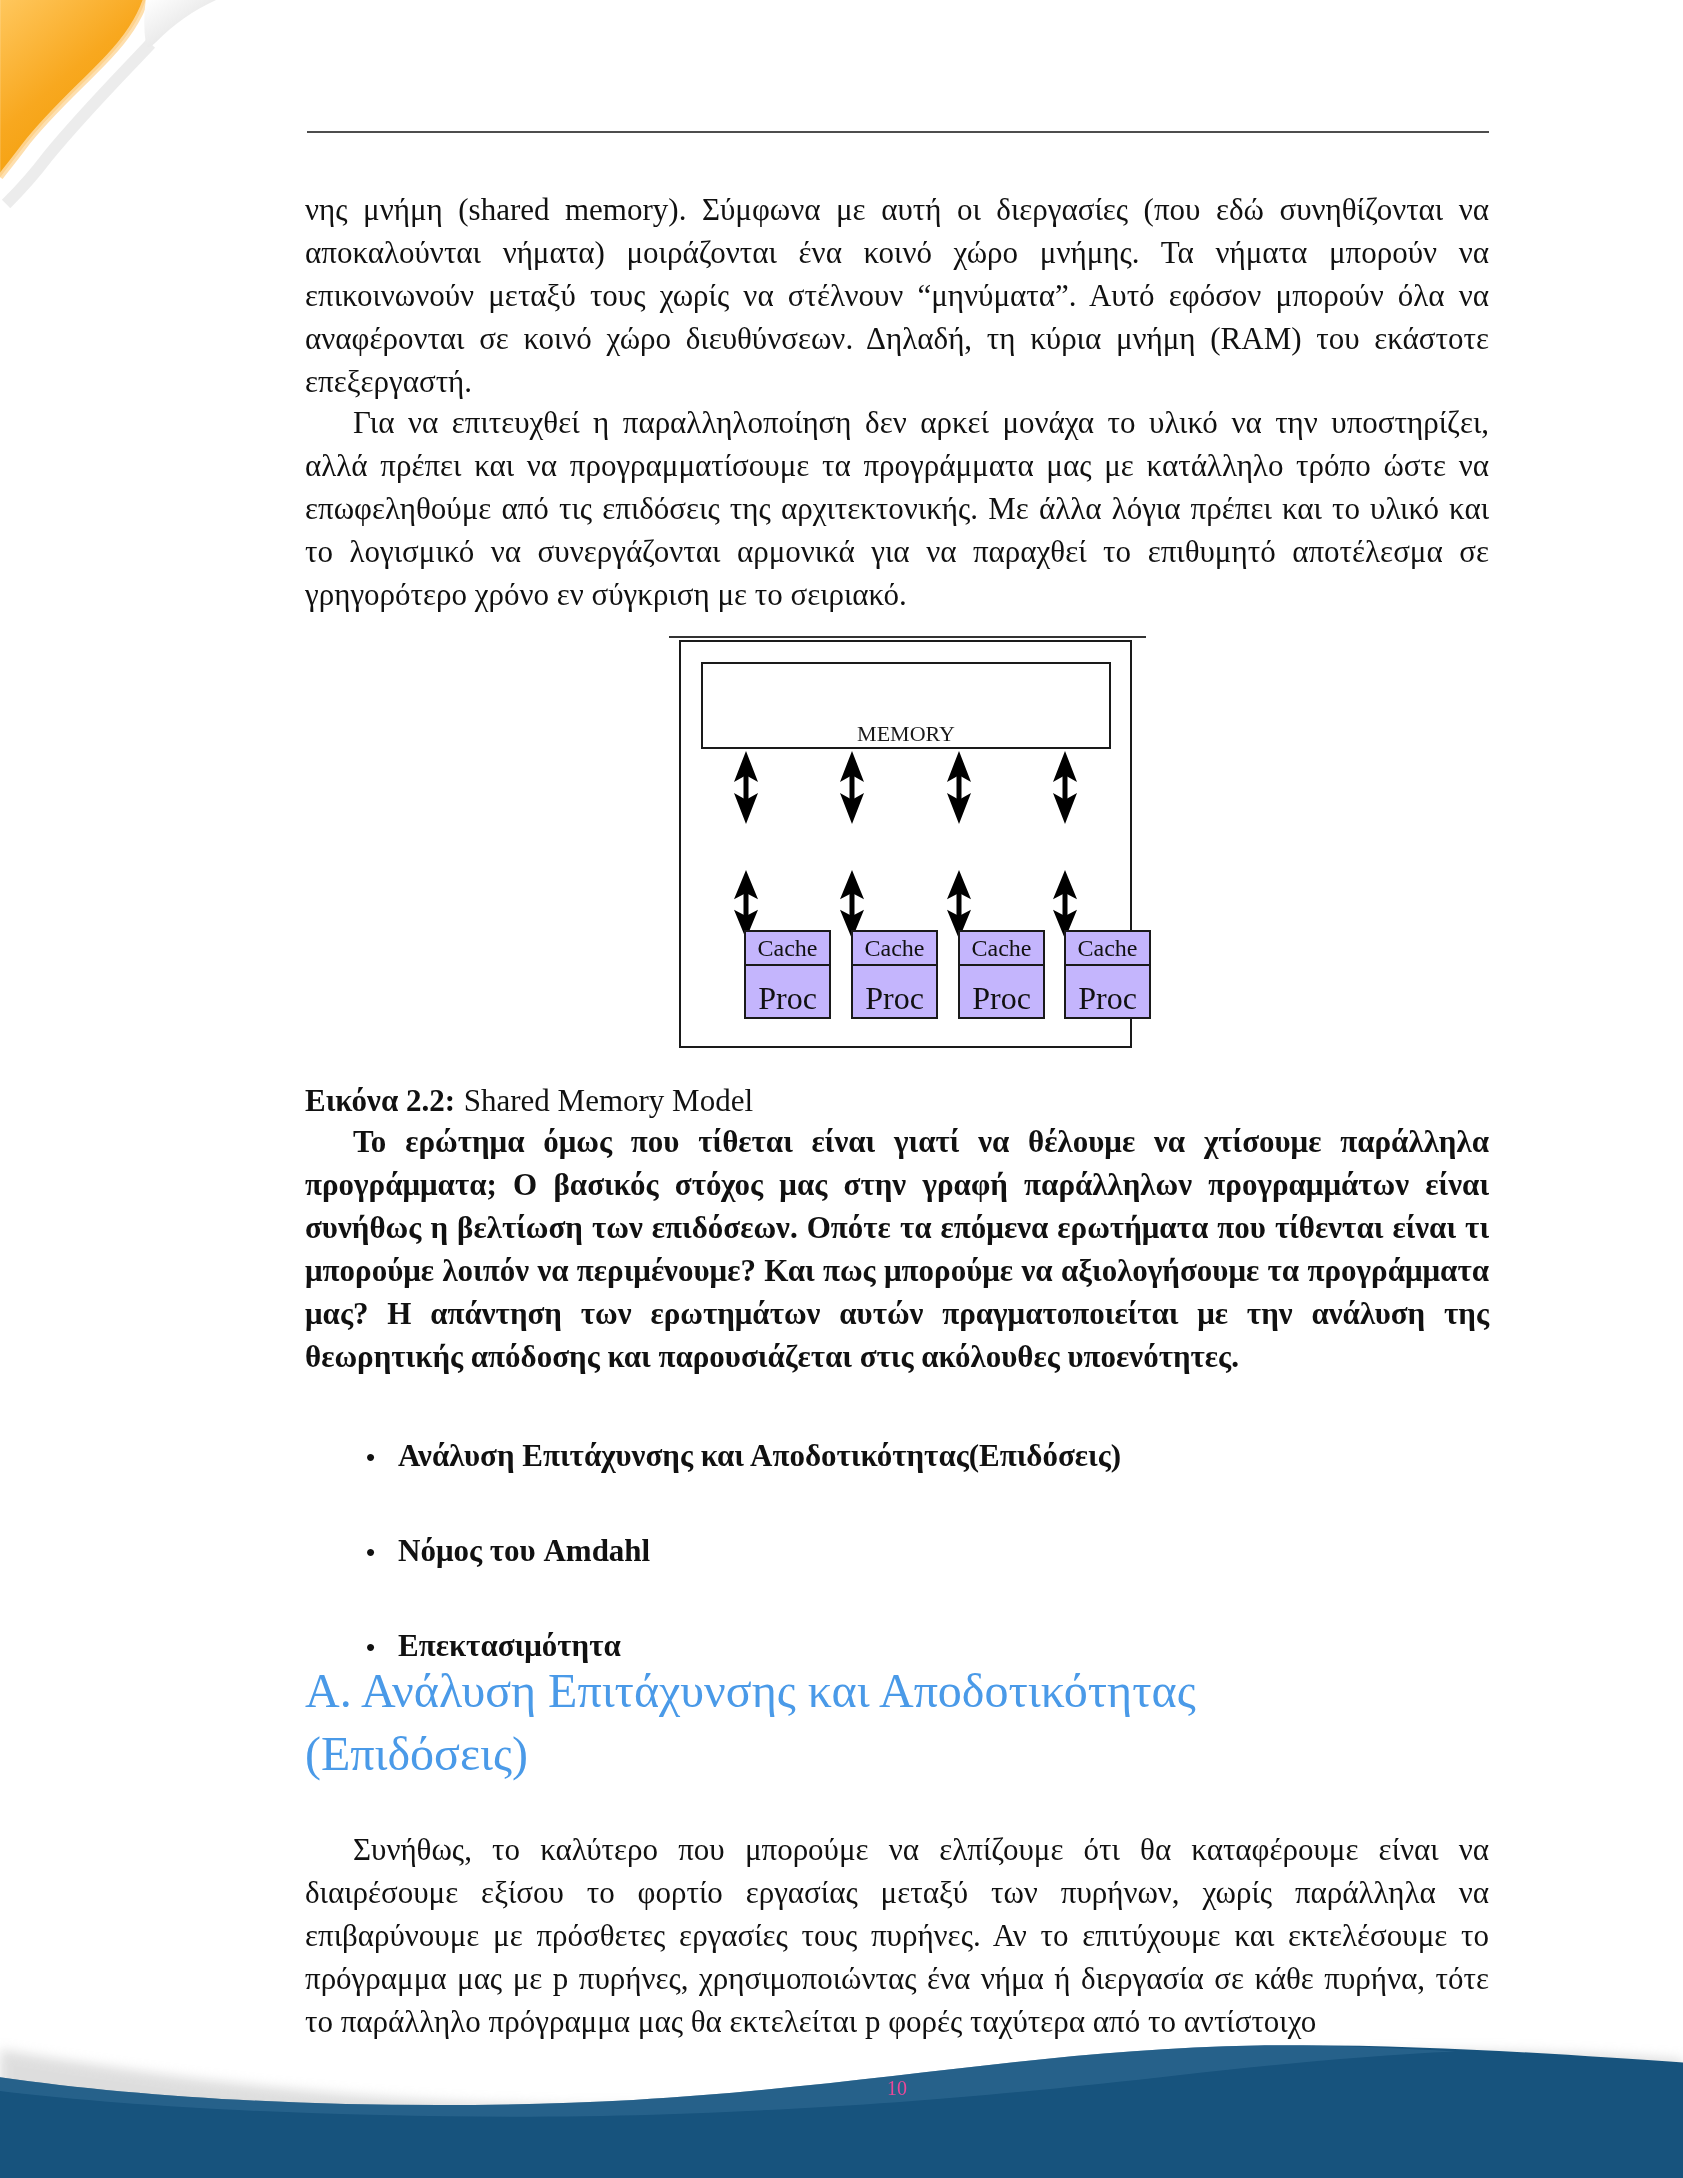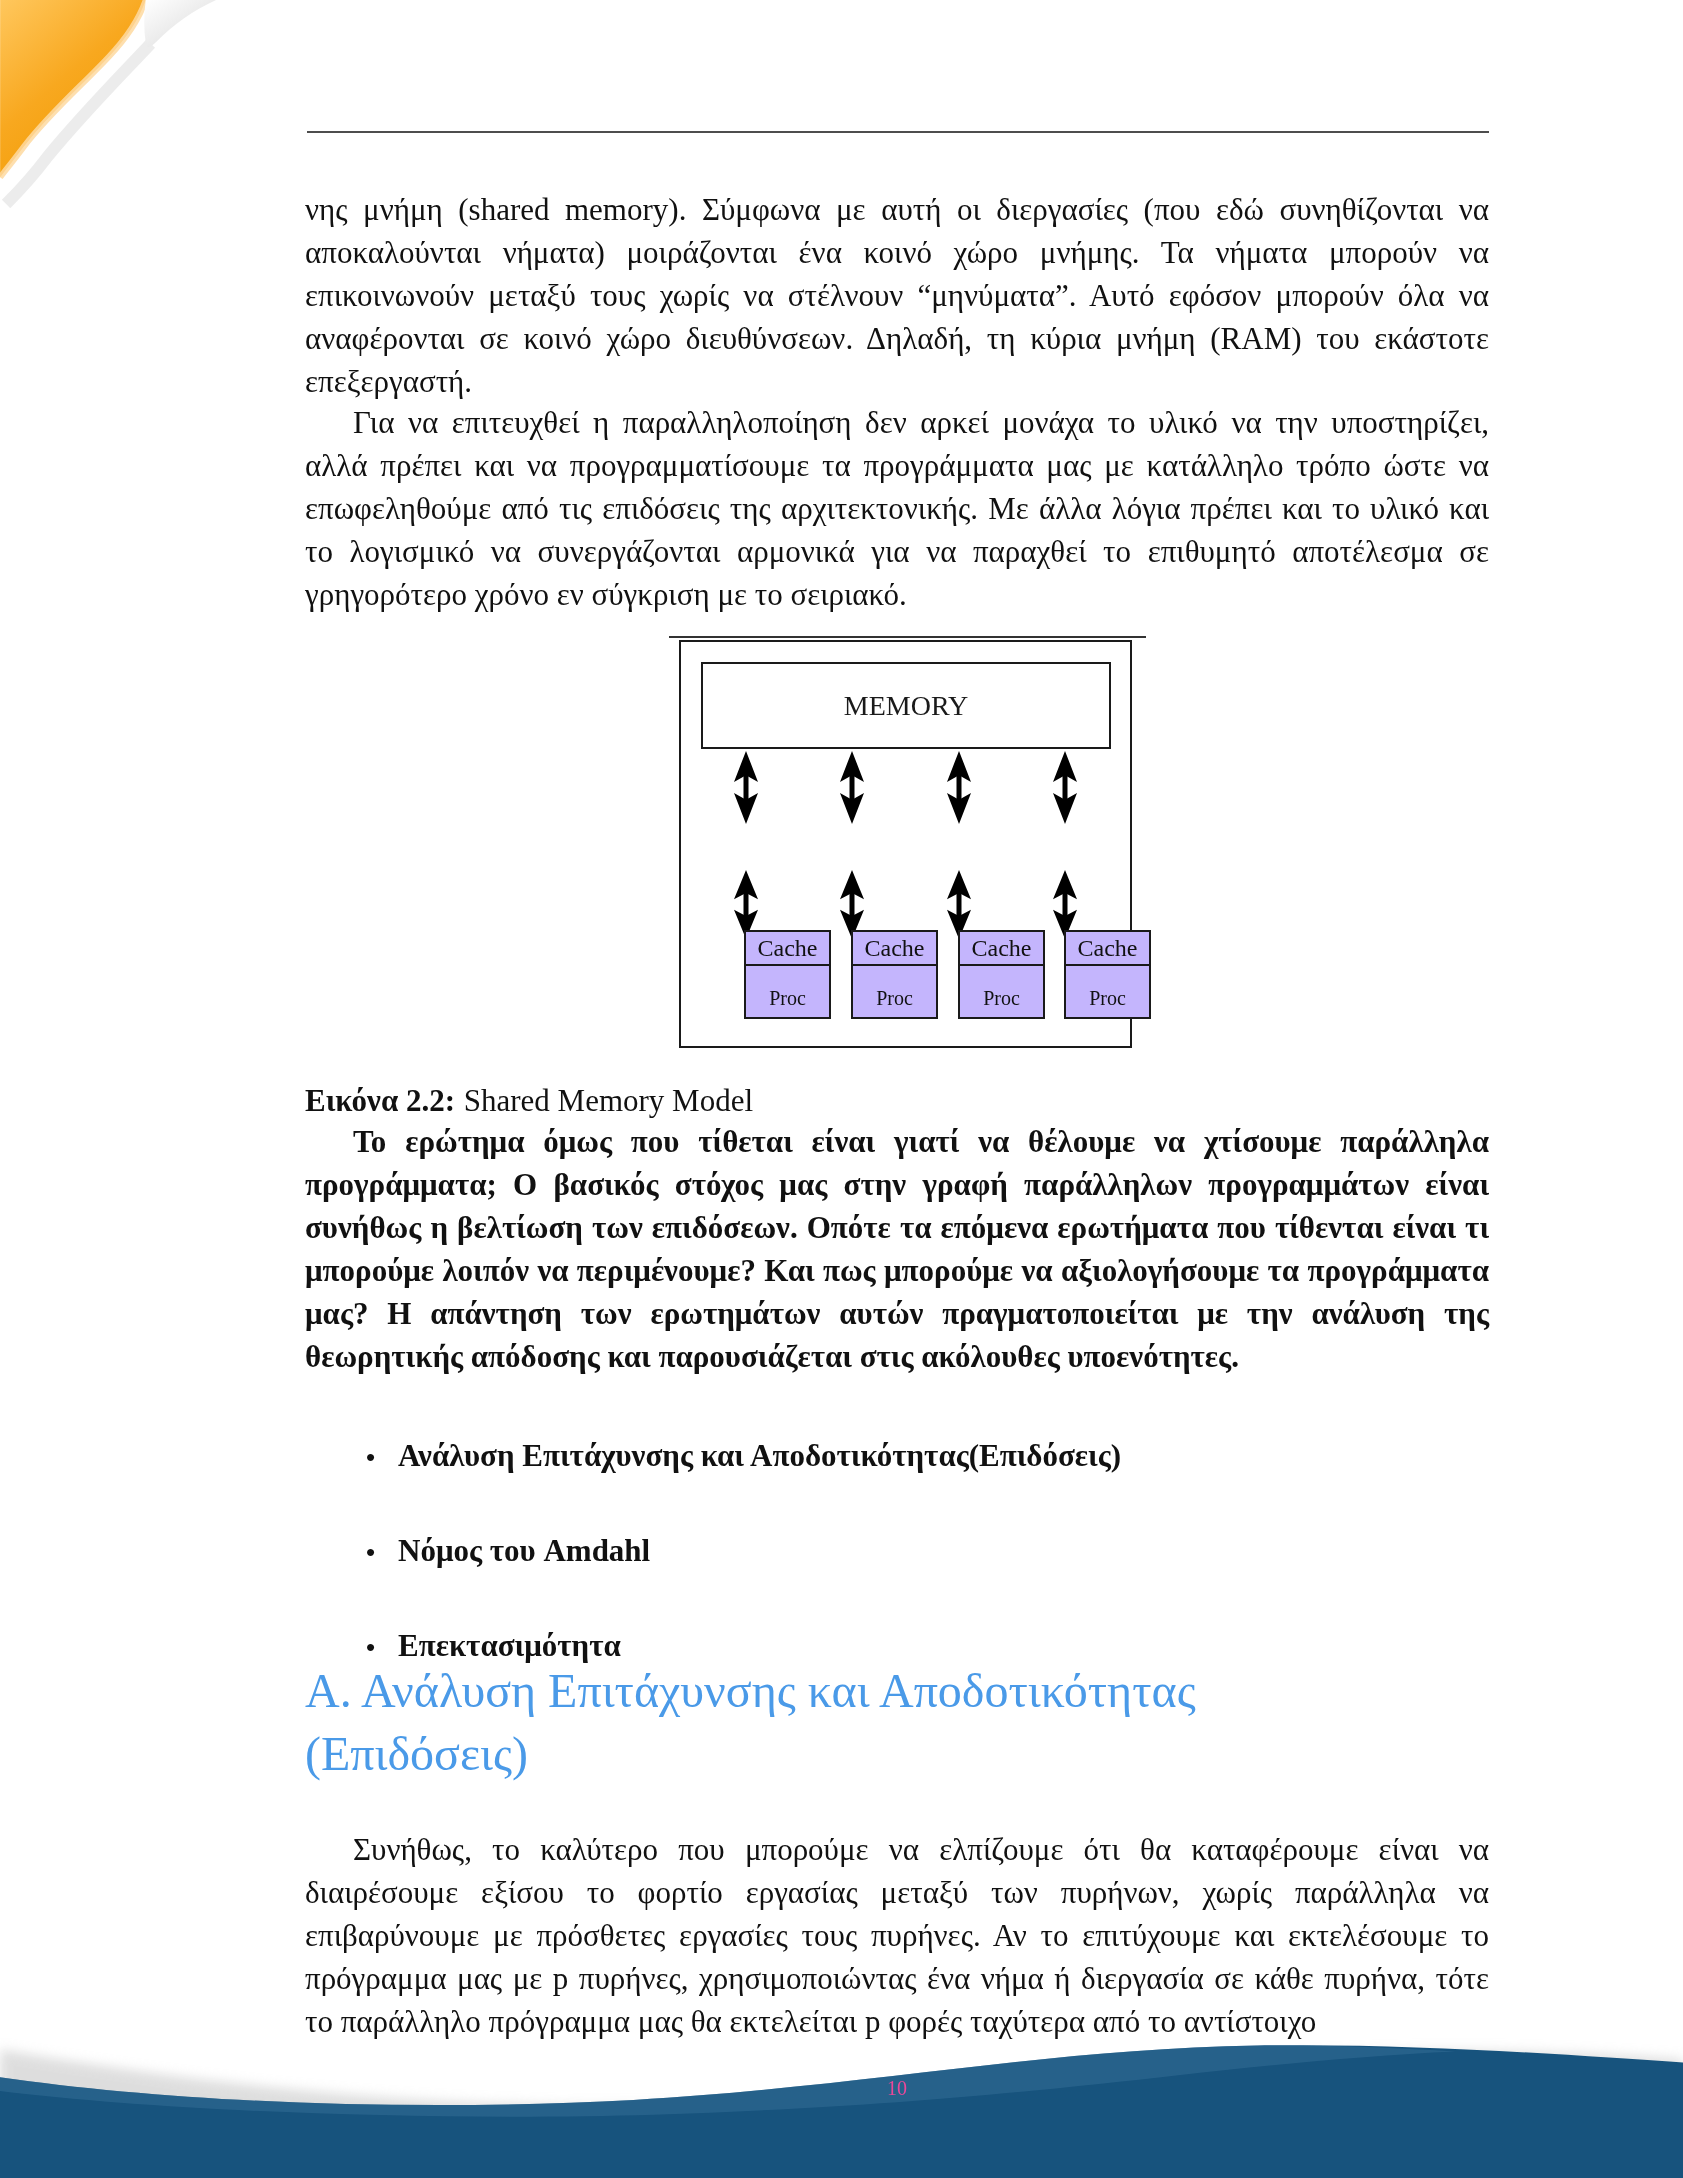--- a/index.html
+++ b/index.html
@@ -17,29 +17,29 @@
   .para.indent{text-indent:48px;}
   #para1{top:188px;}
   #para2{top:401px;}
   #para3{top:1120px;font-weight:bold;}
   #para4{top:1828px;}
   
   .figure-frame{position:absolute;left:679px;top:640px;width:453px;height:408px;
                 border:2px solid #1a1a1a;background:#ffffff;box-sizing:border-box;}
   .figure-topline{position:absolute;left:-12px;top:-6px;width:477px;height:2px;background:#333;}
   .fig-box{position:absolute;border:2px solid #1a1a1a;box-sizing:border-box;
-           display:flex;align-items:center;justify-content:center;
-           font-size:28px;color:#1a1a1a;background:#fff;}
+           display:flex;align-items:flex-end;justify-content:center;
+           font-size:22px;color:#1a1a1a;background:#fff;}
   .memory-box{left:20px;top:20px;width:410px;height:87px;}
   .bus-box{left:20px;top:182px;width:410px;height:44px;}
   .unit{position:absolute;top:288px;width:87px;height:89px;border:2px solid #1a1a1a;
         box-sizing:border-box;background:#c4b5fd;margin-left:43px;}
   .unit .cache-cell{height:32px;border-bottom:2px solid #1a1a1a;display:flex;
         align-items:center;justify-content:center;font-size:24px;}
-  .unit .proc-cell{height:64px;display:flex;align-items:center;justify-content:center;font-size:20px;border-radius:17px;}
+  .unit .proc-cell{height:64px;display:flex;align-items:center;justify-content:center;font-size:32px;border-radius:17px;}
   .arrow{position:absolute;width:30px;}
   .arrow svg{width:100%;height:100%;display:block;}
   .arrow.row1{top:109px;height:73px;}
   .arrow.row2{top:228px;height:69px;}
   .ax0{left:50px;} .ax1{left:156px;} .ax2{left:263px;} .ax3{left:369px;}
   .caption{position:absolute;left:305px;top:1083px;width:1184px;text-align:left;
            font-size:31px;color:#111;}
   .caption .cap-label{font-weight:bold;}
   .caption .cap-text{margin-left:0.28em;}
   

